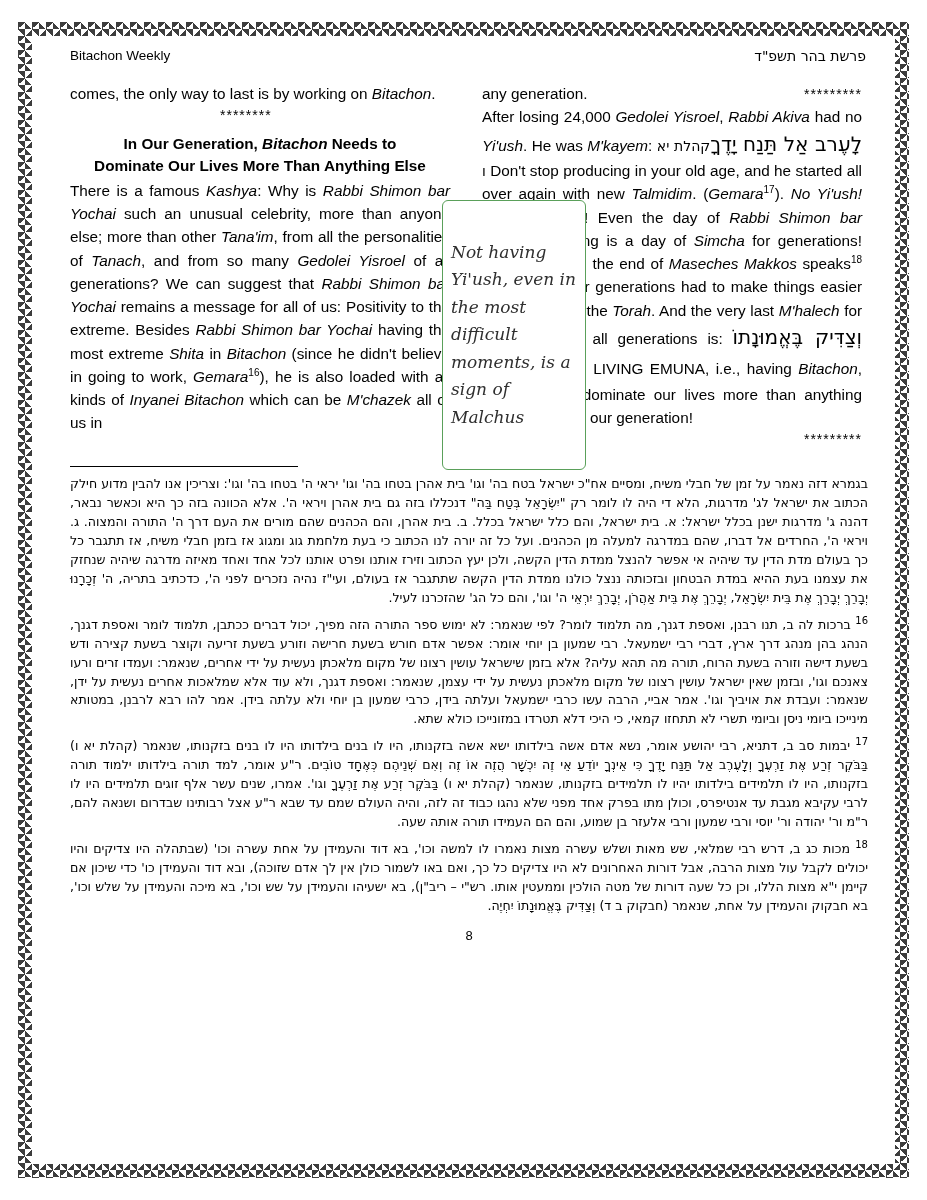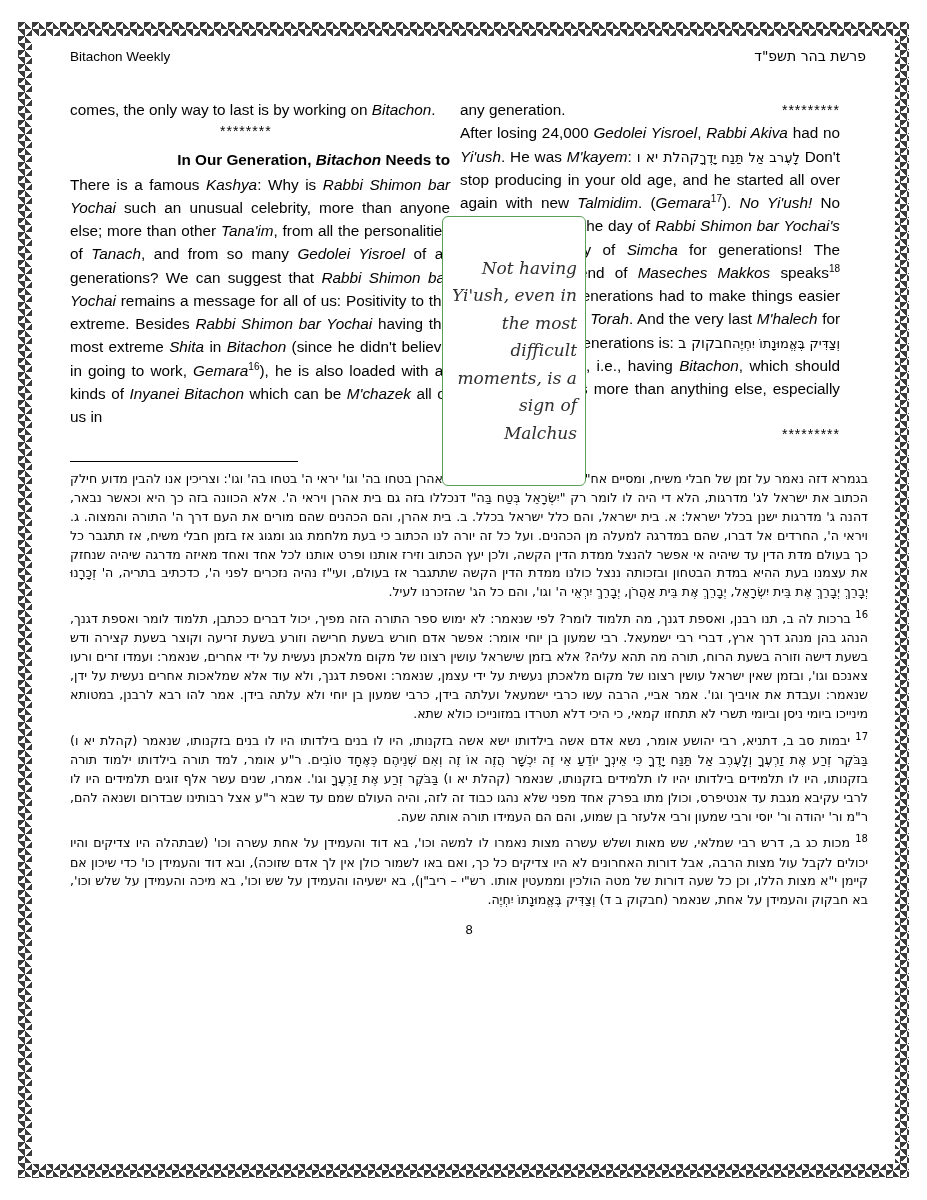--- a/index.html
+++ b/index.html
@@ -45,59 +45,59 @@
     position: absolute;
     left: 52px;
     top: 48px;
     width: 826px;
     height: 1104px;
     box-sizing: border-box;
   }
   .header {
     display: flex;
     justify-content: space-between;
-    align-items: center;
+    align-items: flex-start;
     font-size: 13.5px;
     color: #000;
     padding: 0 12px 4px 18px;
   }
   .header .right {
     direction: rtl;
     font-size: 14px;
   }
   .columns {
     display: flex;
-    gap: 10px;
-    margin-top: 30px;
+    gap: 32px;
+    margin-top: 14px;
     padding: 0 10px 0 18px;
     position: relative;
   }
   .col {
     width: 380px;
     font-size: 15.3px;
     line-height: 1.52;
     text-align: justify;
     color: #000;
   }
   .col p {
     margin: 0 0 0 0;
   }
   .heading-center {
-    text-align: right;
+    text-align: center;
     font-weight: bold;
     margin: 6px 0 2px 0;
     line-height: 1.45;
   }
   i { font-style: italic; }
   b { font-weight: normal; }
   .hebrew {
     direction: rtl;
     unicode-bidi: embed;
     font-family: "DejaVu Sans", sans-serif;
-    font-size: 13px;
+    font-size: 20px;
   }
   .tiny-heb {
     direction: rtl;
     unicode-bidi: embed;
     font-family: "DejaVu Sans", sans-serif;
     font-size: 14px;
   }
   .stars {
     text-align: right;
     letter-spacing: 1px;
@@ -117,21 +117,21 @@
     left: 390px;
     top: 118px;
     width: 142px;
     height: 268px;
     border: 1.5px solid #5aa05a;
     border-radius: 6px;
     background: #ffffff;
     display: flex;
     align-items: center;
     justify-content: center;
-    text-align: right;
+    text-align: left;
     z-index: 5;
   }
   .quote-text {
     font-family: "DejaVu Serif", serif;
     font-style: italic;
     font-size: 17px;
     line-height: 1.62;
     color: #2f2f2f;
     padding: 4px 8px;
   }
@@ -183,20 +183,21 @@
 
     <div class="columns">
 
       <div class="col">
         <p>
           <span>comes, the only way to last is by working on </span><i>Bitachon</i><span>.</span>
         </p>
         <div class="stars-left">********</div>
         <div class="heading-center">
           <span>In Our Generation, </span><i>Bitachon</i><span> Needs to</span><br>
+          <span>Dominate Our Lives More Than Anything Else</span>
         </div>
         <p>
           <span>There is a famous </span><i>Kashya</i><span>: Why is </span><i>Rabbi Shimon bar Yochai</i><span> such an unusual celebrity, more than anyone else; more than other </span><i>Tana'im</i><span>, from all the personalities of </span><i>Tanach</i><span>, and from so many </span><i>Gedolei Yisroel</i><span> of all generations? We can suggest that </span><i>Rabbi Shimon bar Yochai</i><span> remains a message for all of us: </span><b>Positivity to the extreme</b><span>. Besides </span><i>Rabbi Shimon bar Yochai</i><span> having the most extreme </span><i>Shita</i><span> in </span><i>Bitachon</i><span> (since he didn't believe in going to work, </span><i>Gemara</i><sup>16</sup><span>), he is also loaded with all kinds of </span><i>Inyanei Bitachon</i><span> which can be </span><i>M'chazek</i><span> all of us in</span>
         </p>
       </div>
 
       <div class="col">
         <div style="display:flex; justify-content:space-between; align-items:baseline;">
           <span>any generation.</span>
           <span class="stars">*********</span>

